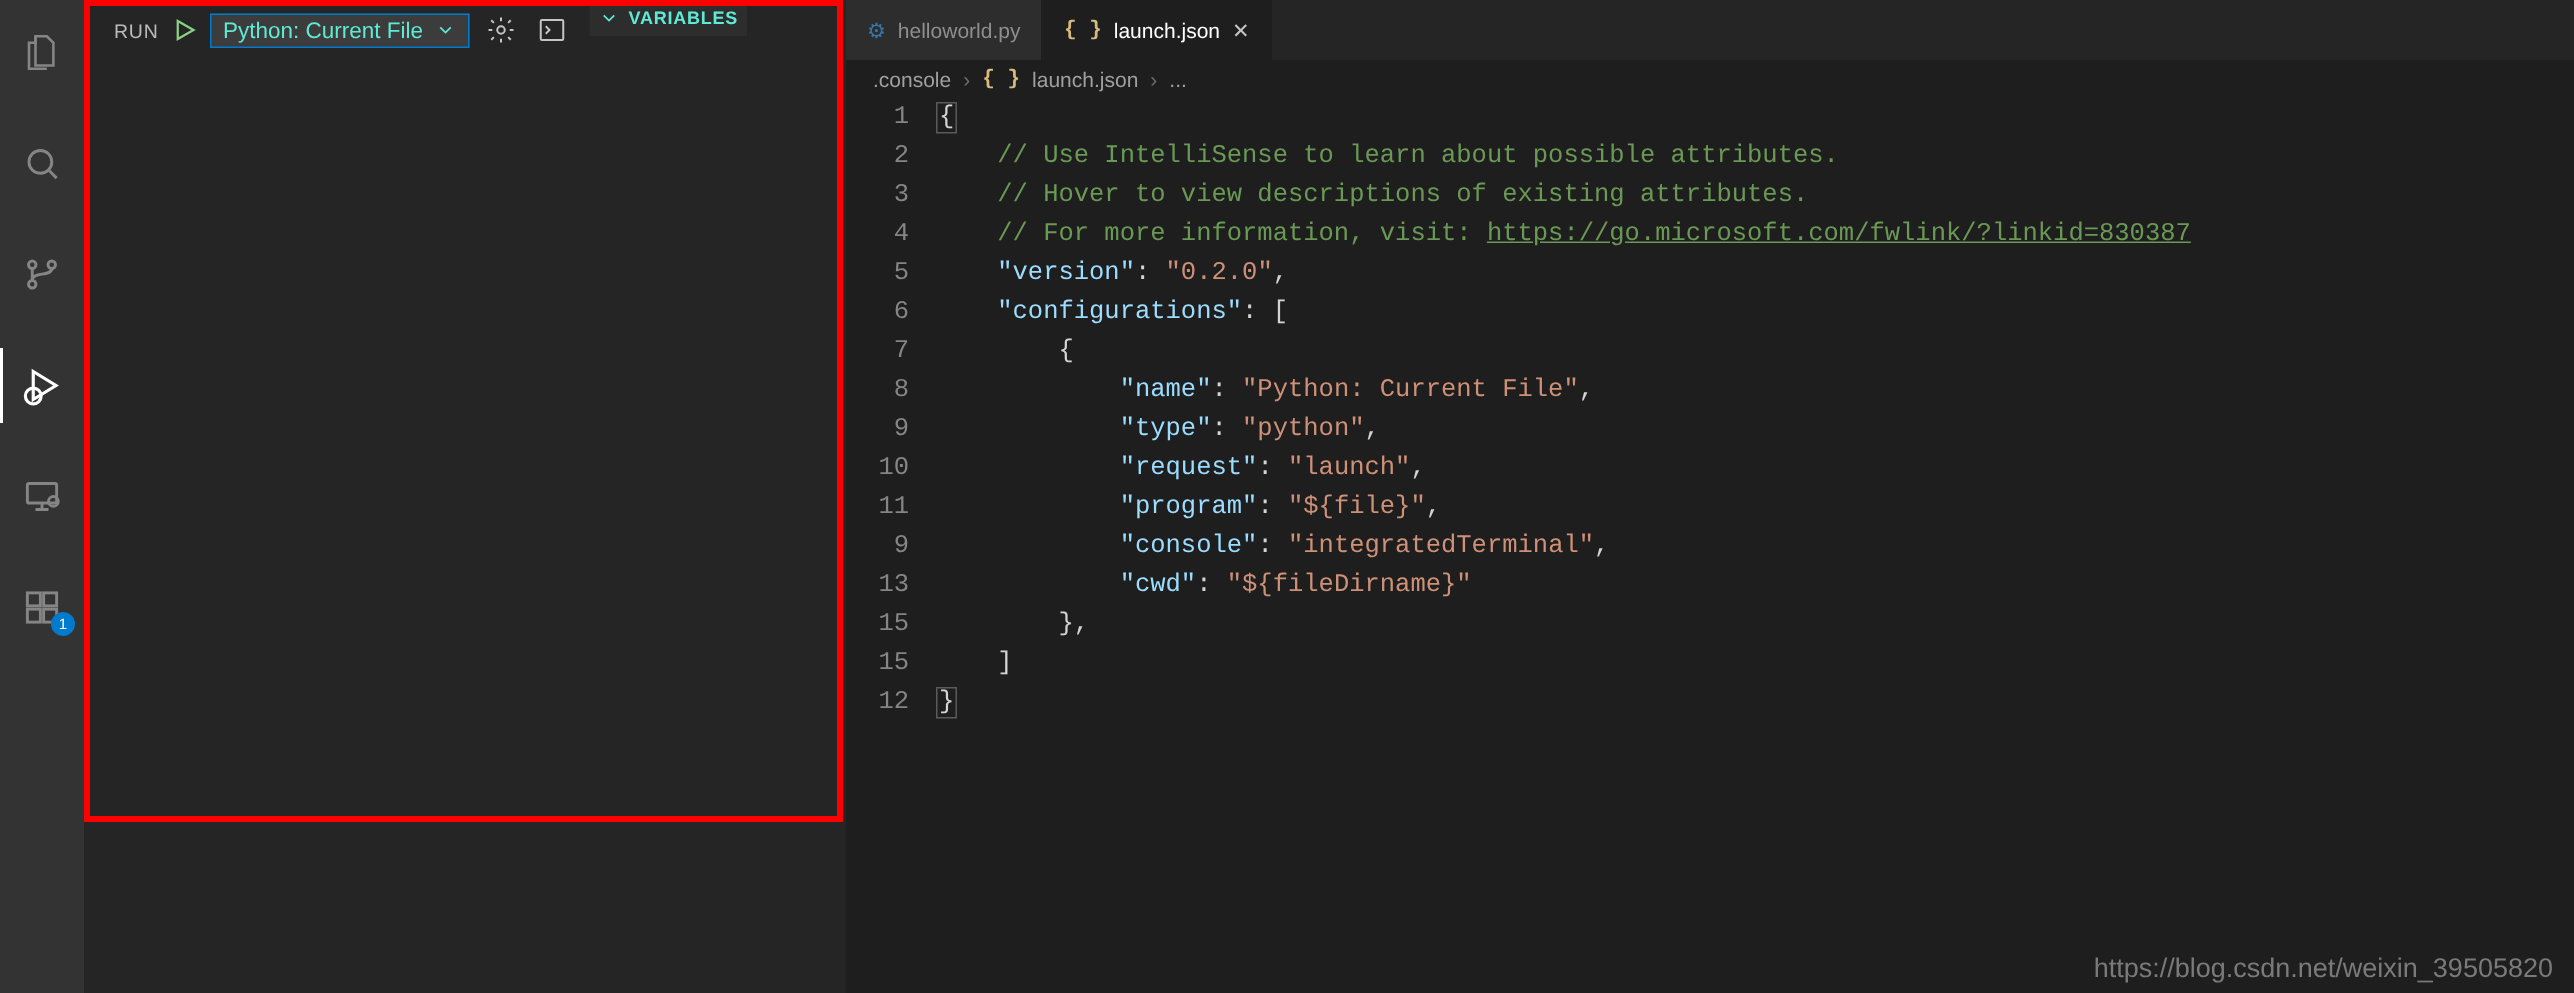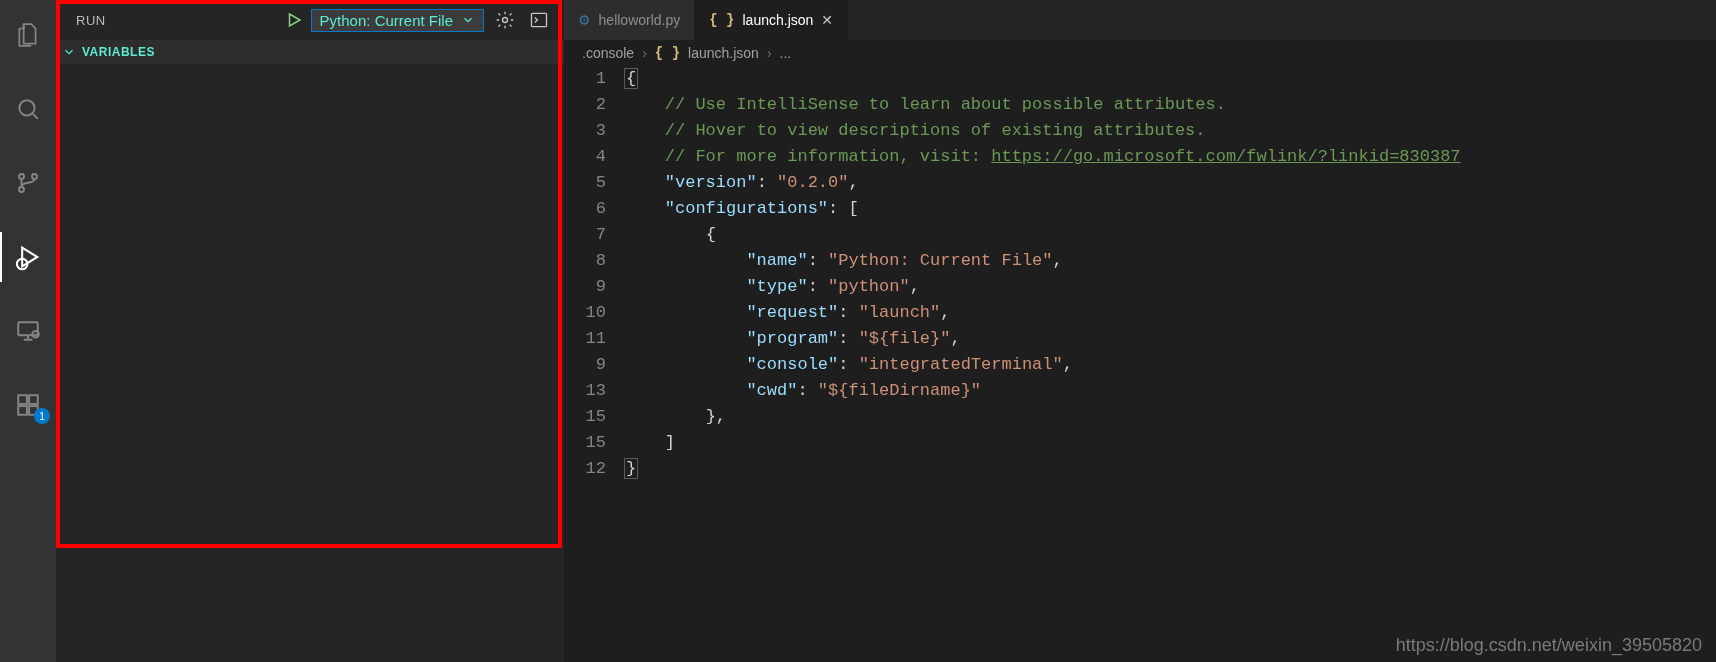--- a/index.html
+++ b/index.html
@@ -61,21 +61,21 @@
   align-items: center;
   justify-content: center;
   padding: 0 4px;
 }
 
 
 .side-panel {
   width: 508px;
   background: #252526;
   display: flex;
-  flex-direction: column;
+  flex-direction: row;
   position: relative;
 }
 .red-highlight {
   position: absolute;
   border: 4px solid #ff0000;
   pointer-events: none;
 }
 .panel-header {
   height: 40px;
   display: flex;

